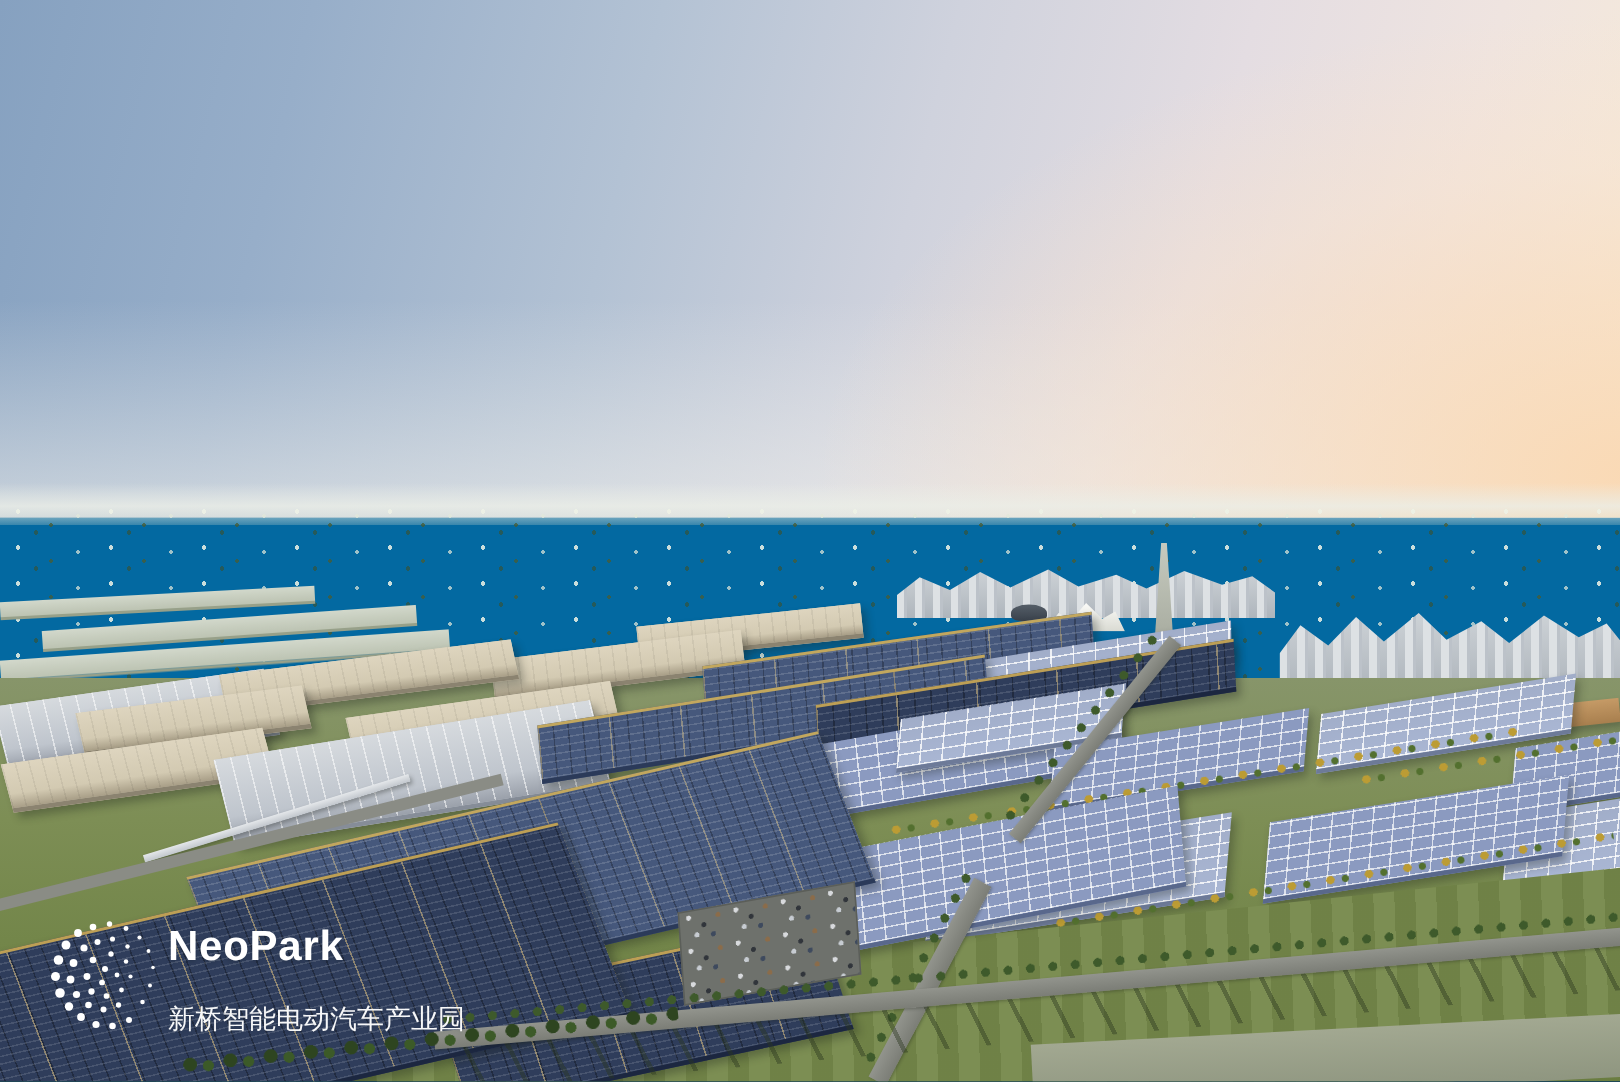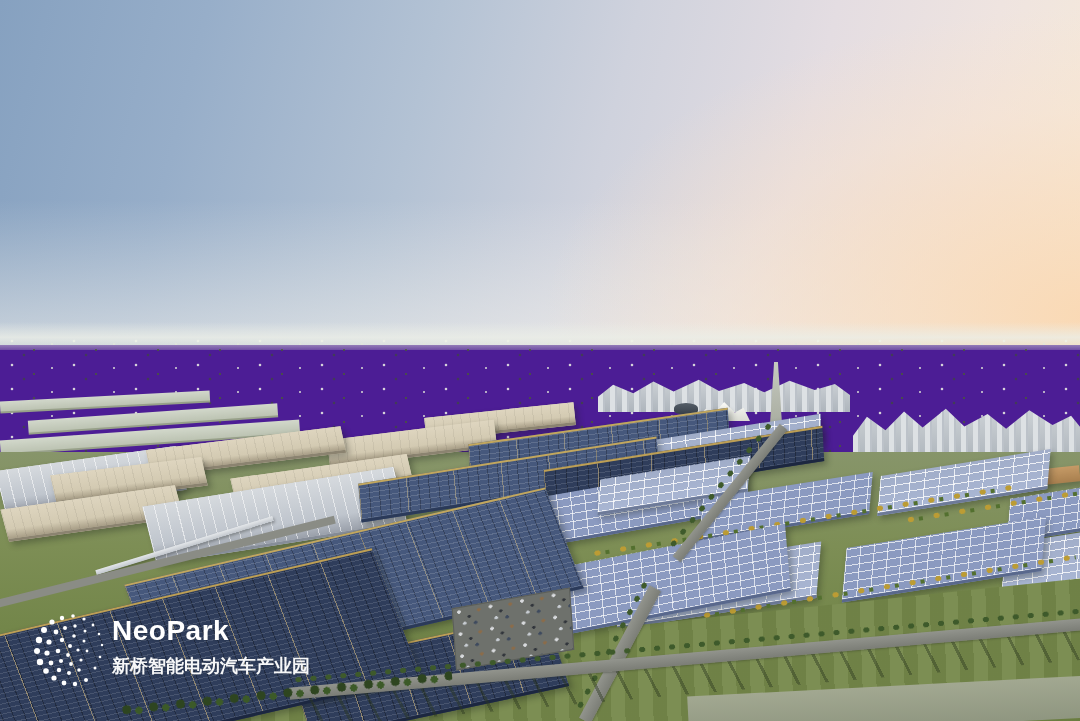--- a/index.html
+++ b/index.html
@@ -1,17 +1,17 @@
 <!DOCTYPE html>
 <html><head>
 <meta charset="utf-8">
 <style>
   html,body{margin:0;padding:0;background:#222;}
   .canvas{position:relative;width:1080px;height:721px;overflow:hidden;
-    font-family:"Liberation Sans",sans-serif;background:#4c1d95;}
+    font-family:"Liberation Sans",sans-serif;background:#0369a1;}
   .abs,.blk{position:absolute;}
   
   .sky{left:0;top:0;width:1080px;height:345px;
     background:
       radial-gradient(ellipse 760px 430px at 101% 92%, rgba(250,216,178,.95), rgba(249,226,203,.45) 48%, rgba(249,226,203,0) 72%),
       linear-gradient(180deg, rgba(255,255,255,0) 58%, rgba(240,239,235,.55) 96%),
       linear-gradient(104deg,#86a1c0 0%,#97aec9 18%,#b3c2d4 38%,#cfd2dd 55%,#e4dde2 72%,#efe4e0 86%,#f6ead9 100%);}
   .haze{left:0;top:322px;width:1080px;height:28px;
     background:linear-gradient(180deg,rgba(244,244,240,0),rgba(235,238,231,.8) 55%,rgba(214,221,206,.25));}
   
@@ -92,21 +92,21 @@
   .treebig{background-image:radial-gradient(circle 5px at 8px 7px,#2e4520 88%,transparent 94%),
       radial-gradient(circle 4px at 20px 9px,#3c5a28 88%,transparent 94%);
     background-size:27px 16px;background-repeat:repeat-x;height:16px;}
   .shadowdash{background-image:repeating-linear-gradient(68deg,rgba(42,54,30,.42) 0 3px,rgba(0,0,0,0) 3px 26px);}
   
   .logo{left:34px;top:604px;width:340px;height:96px;color:#fff;}
   .logo-mark{position:absolute;left:0;top:6px;width:76px;height:80px;}
   .logo-text{position:absolute;left:78px;top:12px;}
   .logo-name{font-size:28px;font-weight:700;letter-spacing:.5px;line-height:1.1;
     text-shadow:0 1px 3px rgba(20,30,40,.25);}
-  .logo-sub{margin-top:7px;font-size:18px;font-weight:700;letter-spacing:0;
+  .logo-sub{margin-top:20px;font-size:18px;font-weight:400;letter-spacing:0;
     opacity:.96;text-shadow:0 1px 3px rgba(20,30,40,.25);white-space:nowrap;}
 </style>
 </head>
 <body>
 
 <div class="canvas">
 
   <div class="abs sky"></div>
   <div class="abs haze"></div>
 

